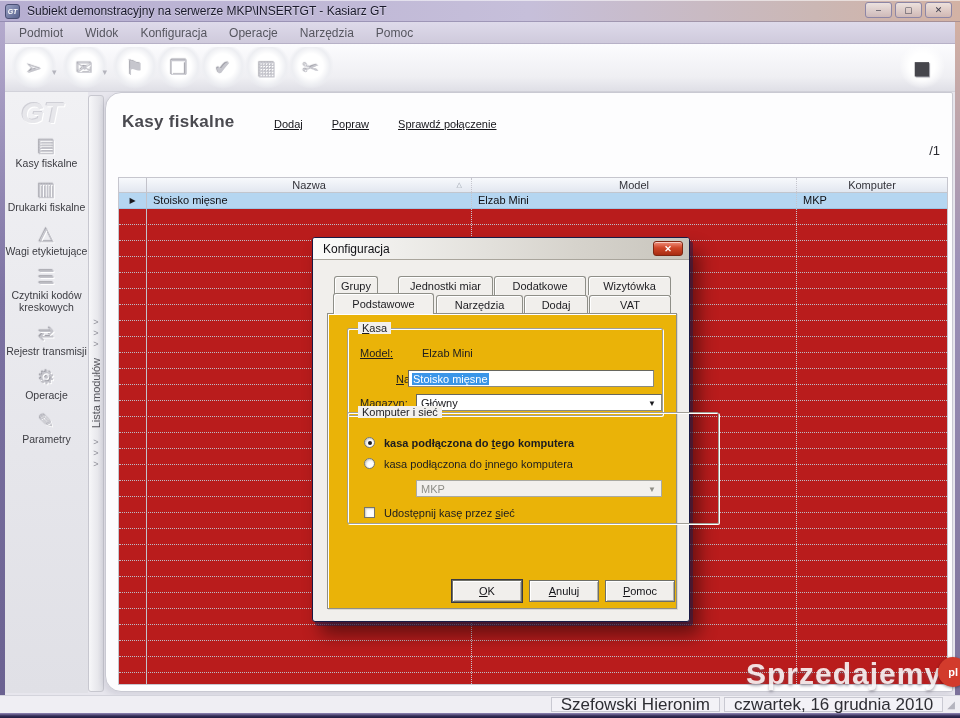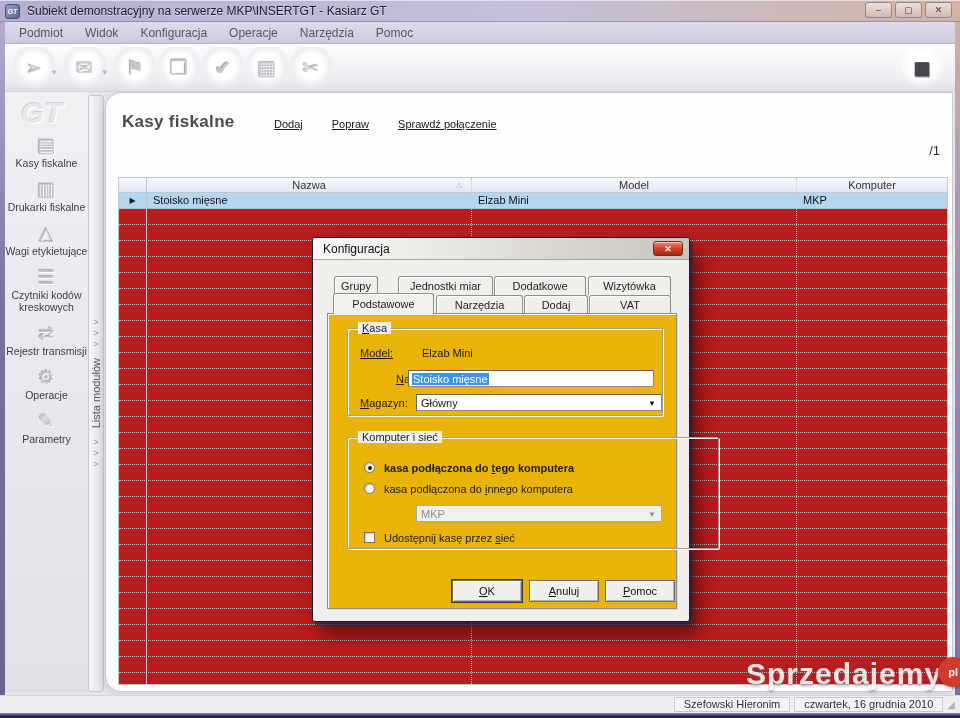--- a/index.html
+++ b/index.html
@@ -120,21 +120,21 @@
   .wm-badge { width:30px; height:30px; border-radius:50%; background:var(--watermark-red);
     color:#fff; font-size:11px; font-weight:bold; display:flex; align-items:center; justify-content:center;
     margin-left:-4px; box-shadow:0 1px 3px rgba(0,0,0,.4); }
   
   .statusbar {
     position:absolute; left:0; top:695px; width:960px; height:18px;
     background:#efeef3; border-top:1px solid #d4d4dc;
     display:flex; align-items:center; justify-content:flex-end; gap:4px; padding-right:5px;
   }
   .sb-seg { border:1px solid #c9c9d2; background:#f3f2f7; height:15px; line-height:13px;
-    padding:0 9px; font-size:11px; color:#2e2e34; }
+    padding:0 9px; font-size:17px; color:#2e2e34; }
   .grip { color:#b4b4be; font-size:10px; line-height:15px; cursor:nwse-resize; }
   
   .dialog {
     position:absolute; left:312px; top:237px; width:378px; height:385px;
     background:#f1efec; border:1px solid #191944; border-radius:3px; z-index:100;
     box-shadow:3px 4px 0 rgba(30,30,75,.5), 9px 13px 18px rgba(0,0,0,.45);
   }
   .dlg-title {
     position:absolute; left:0; top:0; width:100%; height:22px;
     background:linear-gradient(90deg,#fbfbfa,#d6d3cc 70%,#c8c5bd);
@@ -550,21 +550,21 @@
         <div class="input" style="left:60px; top:41px; width:246px;">
           <span class="sel-text">Stoisko mięsne</span>
         </div>
         <span class="lbl" style="left:12px; top:68px;"><u>M</u>agazyn:</span>
         <div class="combo" style="left:60px; top:65px; width:246px;">
           <span>Główny</span>
           <span class="combo-arrow">▼</span>
         </div>
       </div>
 
-      <div class="fs" style="left:19px; top:123px; width:372px; height:112px;text-align:center;">
+      <div class="fs" style="left:19px; top:98px; width:372px; height:112px;text-align:center;">
         <span class="fs-legend">Komputer i sieć</span>
         <div class="radio sel" style="left:16px; top:24px;"></div>
         <span class="opt-label" style="left:36px; top:24px;font-weight:bold;">kasa podłączona do <u>t</u>ego komputera</span>
         <div class="radio" style="left:16px; top:45px;"></div>
         <span class="opt-label" style="left:36px; top:45px;">kasa podłączona do <u>i</u>nnego komputera</span>
         <div class="combo disabled" style="left:60px; top:67px; width:246px;">
           <span>MKP</span>
           <span class="combo-arrow">▼</span>
         </div>
         <div class="chk" style="left:16px; top:94px;"></div>

